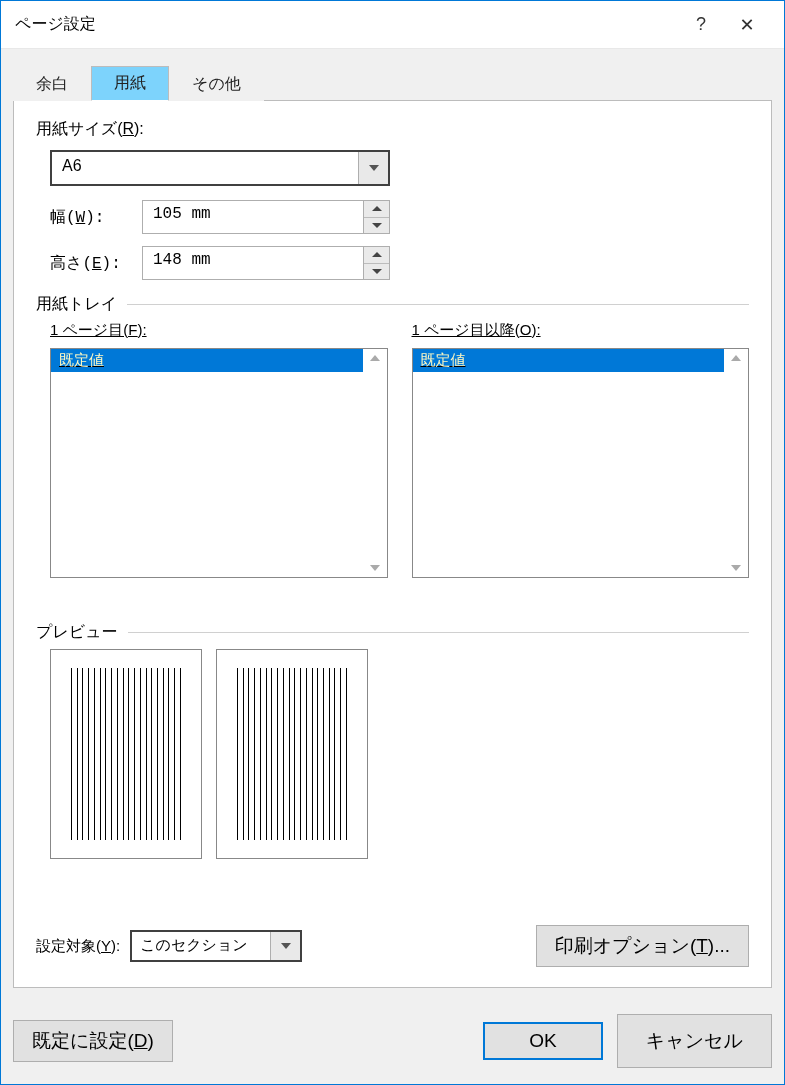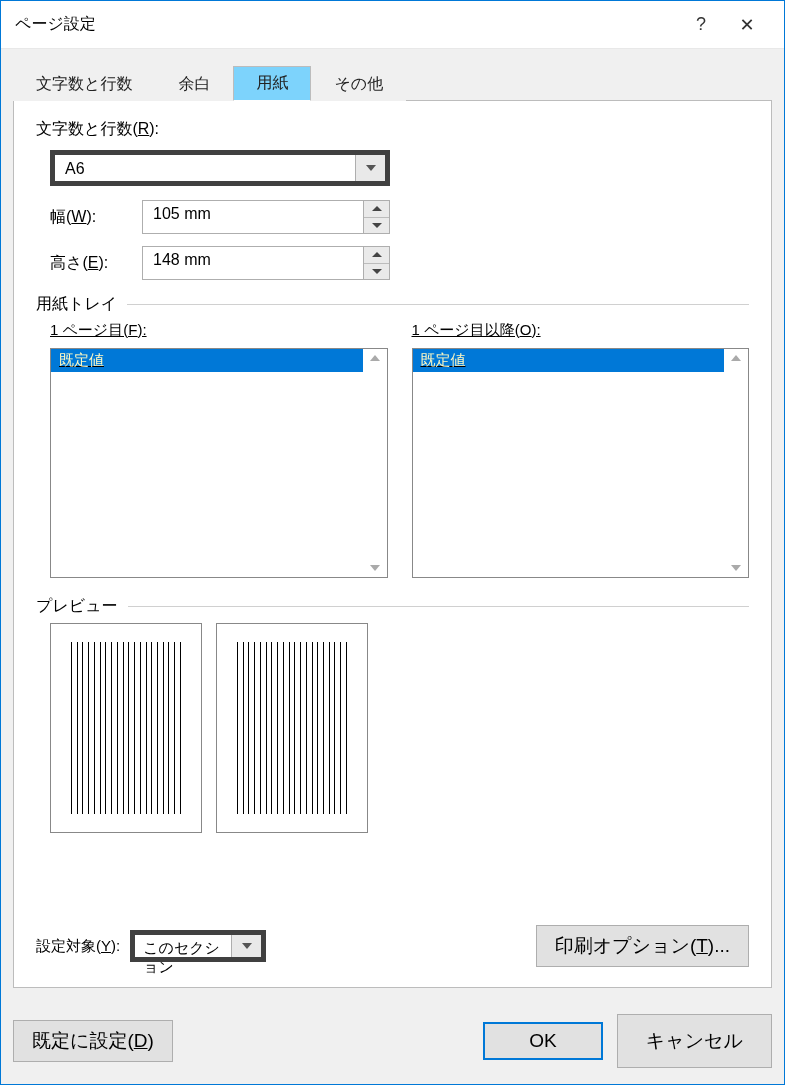--- a/index.html
+++ b/index.html
@@ -68,26 +68,26 @@
   .uk { text-decoration: underline; }
   
   .group-label { font-size: 16px; }
   .group-sep {
     display: flex;
     align-items: center;
     gap: 10px;
     margin-bottom: 6px;
   }
   .group-sep .line { flex:1; height:1px; background:#d0d0d0; }
-  .row { display:flex; align-items:center; gap:12px; }
+  .row { display:flex; align-items:center; gap:12px;font-family:Liberation Mono, monospace; }
   .indent { padding-left: 14px; }
   
   .dropdown {
     display:flex; align-items:stretch; height:36px;
-    border:5px solid #404040; background:#fff;
+    border:2px solid #404040; background:#fff;
   }
   .dropdown .dd-text { flex:1; padding:5px 10px; font-size:16px; }
   .dropdown .dd-btn {
     width:30px; background:#e9e9e9; border-left:1px solid #aeaeae;
     display:flex; align-items:center; justify-content:center;
   }
   .chev { width:0;height:0;border-left:5px solid transparent;border-right:5px solid transparent;border-top:6px solid #555; }
   .chev.up { border-top:none; border-bottom:6px solid #555; }
   
   .spinner {
@@ -150,31 +150,30 @@
 
 <div class="titlebar">
   <div class="title">ページ設定</div>
   <div class="help">?</div>
   <div class="close">✕</div>
 </div>
 
 <div class="content">
 
   <div class="tabstrip">
-    <div class="tab">文字数と行数</div>
     <div class="tab">余白</div>
     <div class="tab active">用紙</div>
     <div class="tab">その他</div>
   </div>
 
   <div class="tabpage">
 
     <div>
       <div class="group-label">
-        <span>文字数と行数(</span><span class="uk">R</span><span>):</span>
+        <span>用紙サイズ(</span><span class="uk">R</span><span>):</span>
       </div>
       <div class="indent" style="margin-top:10px;">
         <div class="dropdown" style="width:340px;">
           <div class="dd-text">A6</div>
           <div class="dd-btn">
               <div class="chev"></div>
             </div>
         </div>
         <div class="row" style="margin-top:14px;">
           <label class="lbl">
@@ -241,21 +240,21 @@
             </div>
             <div class="sb">
               <div class="chev up"></div>
               <div class="chev"></div>
             </div>
           </div>
         </div>
       </div>
     </div>
 
-    <div style="margin-top:4px;">
+    <div style="margin-top:30px;">
       <div class="group-sep">
         <span class="group-label">プレビュー</span>
         <span class="line"></span>
       </div>
       <div class="previews">
         <div class="page">
           <div class="lines">
             <span></span>
               <span></span>
               <span></span>
@@ -302,21 +301,21 @@
               <span></span>
           </div>
         </div>
       </div>
     </div>
 
     <div class="row-apply">
       <span>
         <span>設定対象(</span><span class="uk">Y</span><span>):</span>
       </span>
-      <div class="dropdown" style="width:136px;height:32px;">
+      <div class="dropdown" style="width:172px;height:32px;">
         <div class="dd-text" style="font-size:15px;padding:4px 8px;">このセクション</div>
         <div class="dd-btn">
             <div class="chev"></div>
           </div>
       </div>
       <div style="flex:1"></div>
       <div class="btn">
         <span>印刷オプション(</span><span class="uk">T</span><span>)...</span>
       </div>
     </div>

